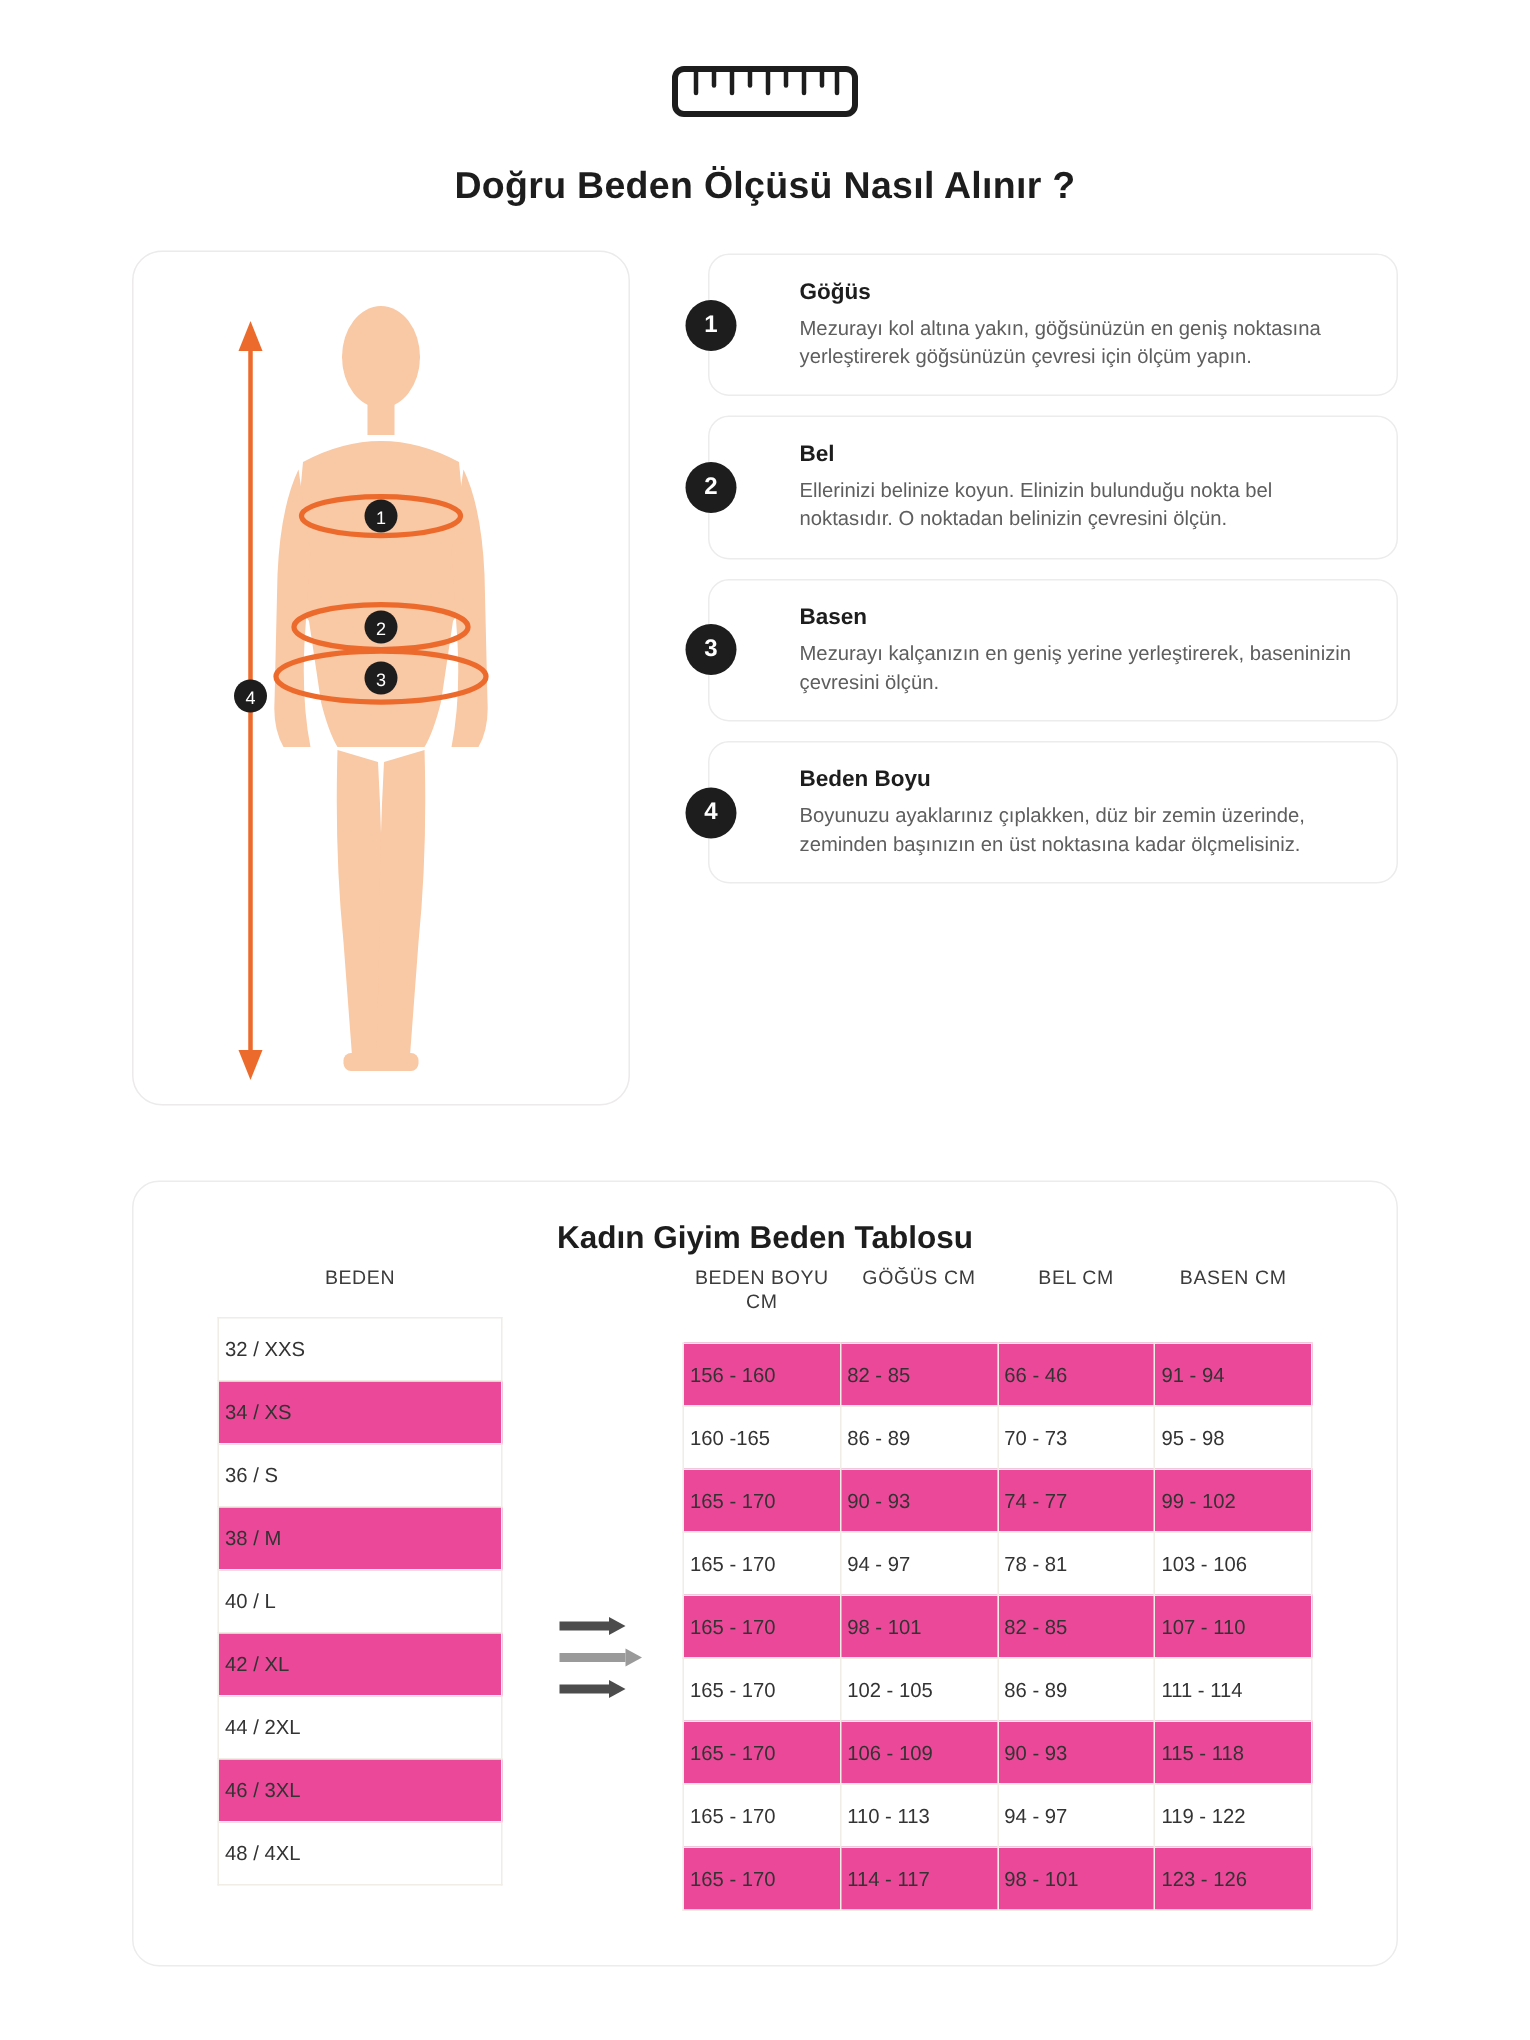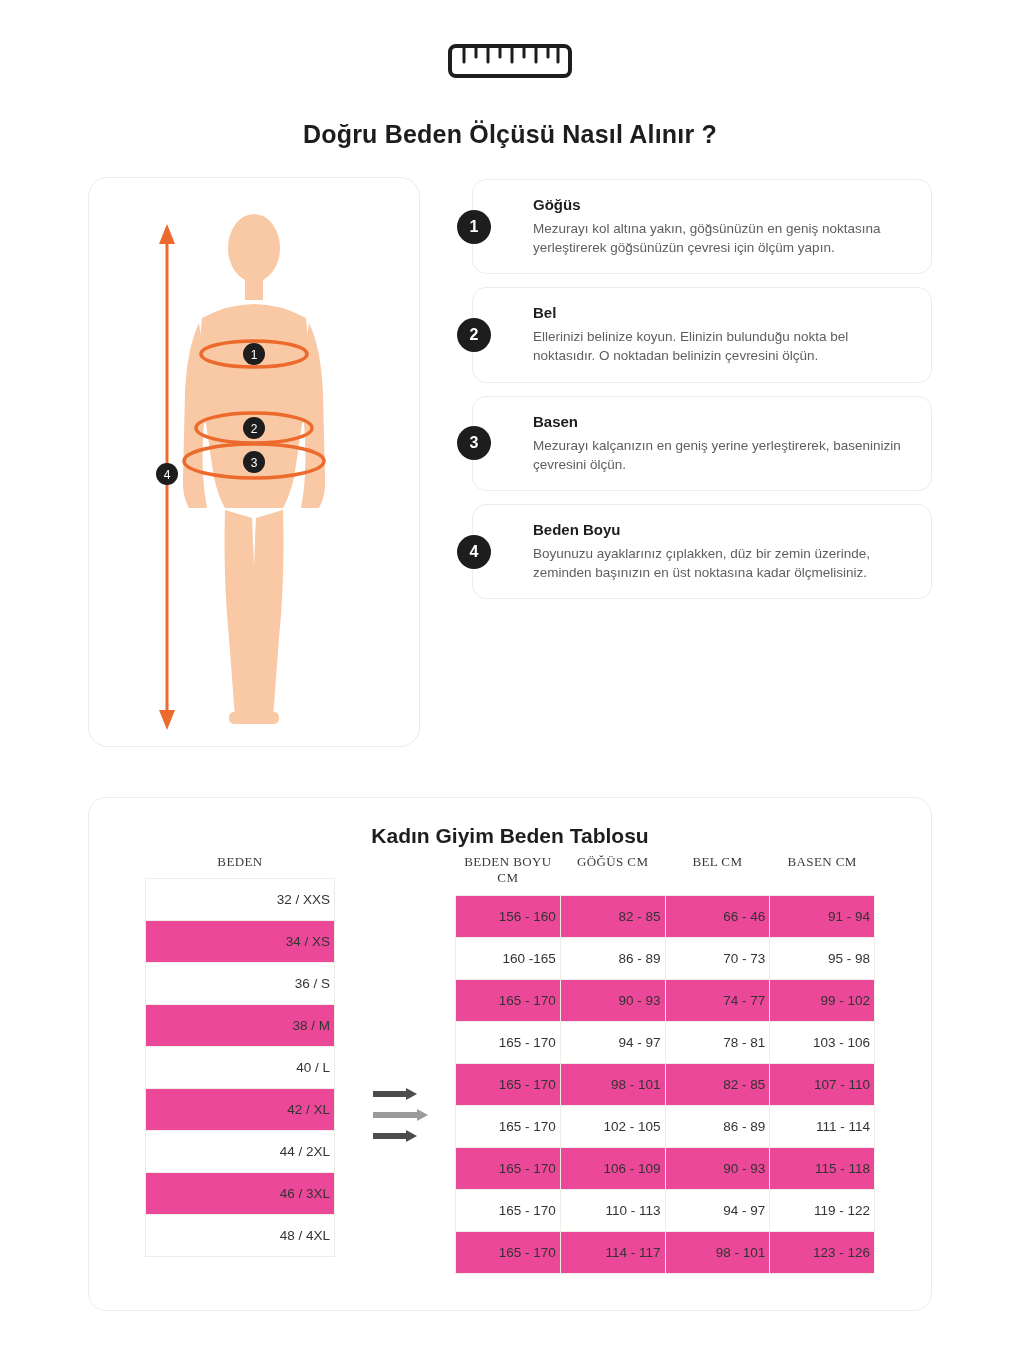--- a/index.html
+++ b/index.html
@@ -22,21 +22,21 @@
   .ruler-wrap {
     display: flex;
     justify-content: center;
     padding-top: 38px;
   }
   .page-title {
     text-align: center;
     font-size: 25px;
     font-weight: bold;
     color: #1d1d1d;
-    margin-top: 36px;
+    margin-top: 26px;
     letter-spacing: 0.2px;
   }
 
   
   .top-section {
     display: flex;
     gap: 52px;
     padding: 28px 88px 0 88px;
   }
   .figure-card {
@@ -123,30 +123,29 @@
     padding-top: 240px;
   }
   .meas-col { width: 420px; flex: none; }
 
   table { border-collapse: collapse; width: 100%; }
   th {
     font-size: 13px;
     font-weight: normal;
     color: #3b3b3b;
     letter-spacing: 0.4px;
-    padding: 6px 4px 8px 4px;
+    padding: 6px 4px 18px 4px;
     text-align: center;
     vertical-align: top;
     line-height: 1.25;
-    font-family: Liberation Serif, serif;
   }
   td {
     font-size: 13.5px;
     color: #333;
-    text-align: right;
+    text-align: left;
     height: 42px;
     padding: 0 4px;
     border: 1px solid #f0ece6;
   }
   tbody tr.alt td { background: #ec4899; }
   tbody tr td { background: #ffffff; }
   .size-col td { width: 190px; }
   .meas-col td { width: 25%; }
 
   .arrow {

